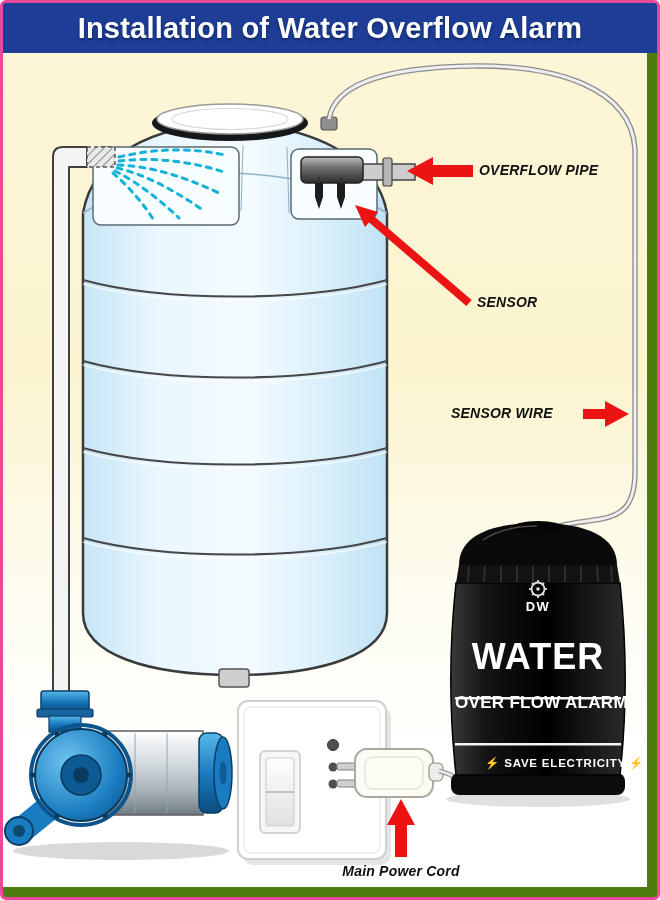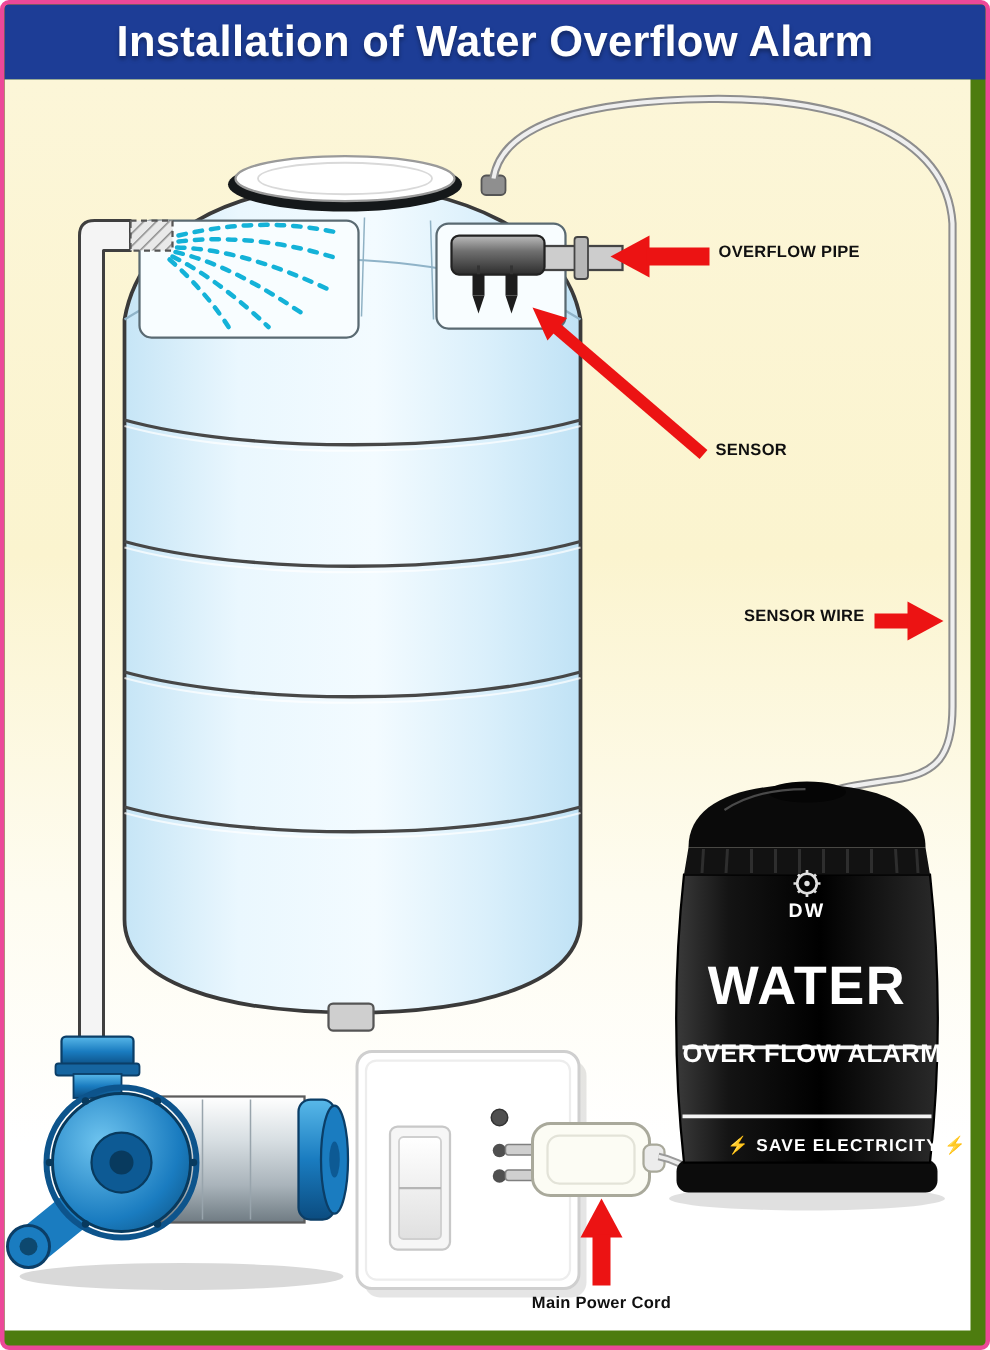--- a/index.html
+++ b/index.html
@@ -14,26 +14,27 @@
   .banner h1 {
     margin:0; color:#ffffff; font-size:29px; font-weight:bold; letter-spacing:.2px;
     text-shadow:0 2px 3px rgba(0,0,0,.35); white-space:nowrap;
   }
   .canvas {
     position:relative; width:644px; height:834px;
     background:linear-gradient(180deg,#fcf6d8 0%,#fbf4cf 38%,#fefcf0 65%,#ffffff 85%);
   }
   .canvas svg { position:absolute; left:0; top:0; width:644px; height:834px; }
   .lbl {
-    position:absolute; font-weight:bold; font-size:11px; color:#101010; letter-spacing:.2px;
+    position:absolute; font-weight:bold; font-size:14px; color:#101010; letter-spacing:.2px;
     white-space:nowrap;
+    font-style:italic;
   }
   .lbl-overflow { left:476px; top:109px; }
   .lbl-sensor   { left:474px; top:241px; }
-  .lbl-wire     { left:493px; top:352px;text-align:right; }
+  .lbl-wire     { left:448px; top:352px;text-align:right; }
   .lbl-cord     { left:308px; top:810px; width:180px; text-align:center; }
   .devtext {
     position:absolute; left:452px; width:166px; text-align:center; color:#ffffff;
     font-weight:bold; white-space:nowrap;
   }
   .dev-brand { top:546px; font-size:13px; letter-spacing:1.5px; }
   .dev-water { top:583px; font-size:36px; letter-spacing:1px; }
   .dev-line2 { top:640px; font-size:17px; letter-spacing:.3px; }
   .dev-tag   { top:703px; font-size:11.5px; letter-spacing:.8px;padding-left:27px; }
 </style>

